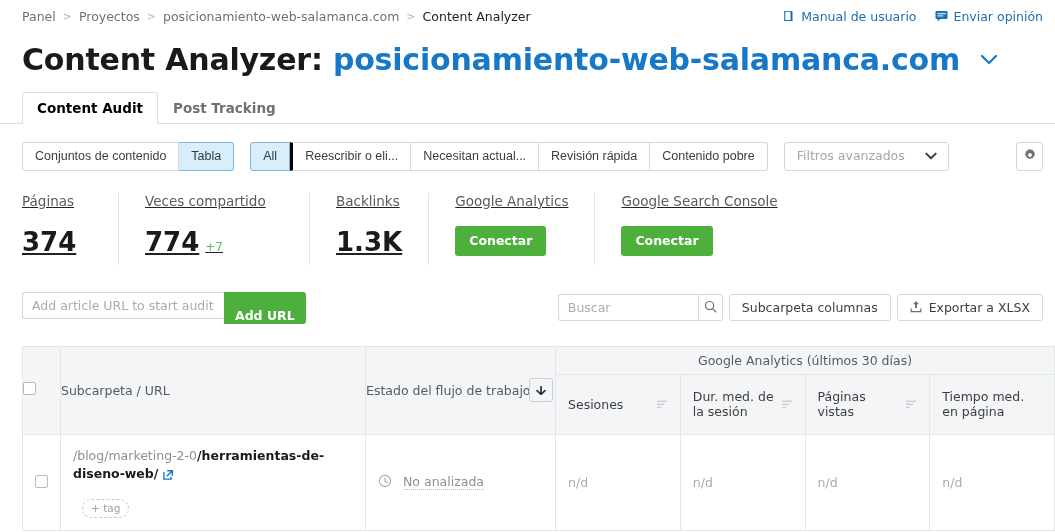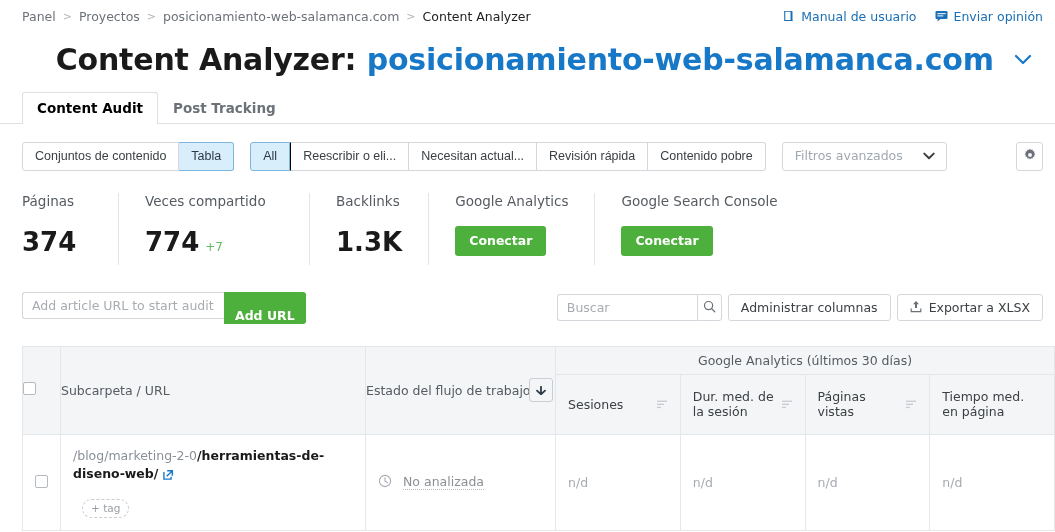--- a/index.html
+++ b/index.html
@@ -24,21 +24,21 @@
   .breadcrumb .sep { margin: 0 7px; color: #b0b5bb; font-size: 11px; }
 
   .toplinks { display: flex; align-items: center; gap: 18px; font-size: 12.5px; white-space: nowrap; }
   .toplink { display: flex; align-items: center; gap: 6px; color: #1a6fb5; text-decoration: none; }
   .toplink svg { display: block; }
 
   
   .title-row { padding: 10px 22px 0 22px; }
   h1.title {
     font-size: 30px; font-weight: bold; letter-spacing: -0.2px;
-    color: #1a1a1a; line-height: 1.22; white-space: nowrap; text-align: right;
+    color: #1a1a1a; line-height: 1.22; white-space: nowrap;
   }
   h1.title .domain { color: #1878c8; }
   .caret-title { display: inline-block; margin-left: 9px; vertical-align: 4px; }
 
   
   .tabs {
     margin-top: 14px;
     display: flex; align-items: flex-end;
     border-bottom: 1px solid #dcdfe3;
     padding-left: 22px;
@@ -73,38 +73,38 @@
     padding: 6px 12px 7px 12px;
     height: 29px; line-height: 15px;
     cursor: pointer; white-space: nowrap;
   }
   .btngroup .gbtn + .gbtn { border-left: none; }
   .btngroup .gbtn:first-child { border-top-left-radius: 3px; border-bottom-left-radius: 3px; }
   .btngroup .gbtn:last-child { border-top-right-radius: 3px; border-bottom-right-radius: 3px; }
   .btngroup .gbtn.sel {
     background: #d9eefb; border-color: #7fb6e0; color: #2b3a45;
   }
-  .btngroup .gbtn.sel + .gbtn { border-left: 1px solid #000000; }
+  .btngroup .gbtn.sel + .gbtn { border-left: 3px solid #000000; }
 
   .adv-filter {
     display: flex; align-items: center; gap: 20px;
     font-size: 12.5px; color: #a2a8af;
     background: #fff; border: 1px solid #d4d8dc; border-radius: 3px;
     padding: 6px 11px 7px 12px; height: 29px; cursor: pointer;
     white-space: nowrap;
   }
   .gear-btn {
     margin-left: auto;
     width: 27px; height: 29px;
     border: 1px solid #d4d8dc; border-radius: 3px; background: #fff;
     display: flex; align-items: center; justify-content: center; cursor: pointer;
   }
 
   
-  .metrics { display: flex; padding: 22px 22px 0 22px; }
+  .metrics { display: flex; padding: 22px 22px 0 22px; text-decoration: underline; }
   .metric { padding-right: 26px; margin-right: 26px; border-right: 1px solid #e2e5e8; min-height: 72px; }
   .metric:last-child { border-right: none; }
   .metric .mlabel { font-size: 13.5px; color: #555b61; white-space: nowrap; }
   .metric .mvalue {
     margin-top: 18px; font-size: 26px; font-weight: bold; color: #1a1a1a;
     display: flex; align-items: baseline; gap: 6px; white-space: nowrap;
   }
   .metric .mdelta { font-size: 12px; font-weight: normal; color: #5fb95f; }
   .green-btn {
     margin-top: 17px;
@@ -349,21 +349,21 @@
         <div class="search-go">
           <span>
             <svg width="13" height="13" viewBox="0 0 14 14">
                 <circle cx="6" cy="6" r="4.4" stroke="#6b7076" stroke-width="1.3" fill="none"></circle>
                 <path d="M9.3 9.3 L12.6 12.6" stroke="#6b7076" stroke-width="1.4" stroke-linecap="round"></path>
               </svg>
           </span>
         </div>
       </div>
       <button class="wbtn">
-        <span>Administrar columnas</span>
+        <span>Subcarpeta columnas</span>
       </button>
       <button class="wbtn">
         <span>
           <svg width="12" height="13" viewBox="0 0 12 13">
               <path d="M6 1 L9 4.3 H7 V8 H5 V4.3 H3 Z" fill="#6b7076"></path>
               <path d="M1.2 8.6 V11.6 H10.8 V8.6" stroke="#6b7076" stroke-width="1.2" fill="none"></path>
             </svg>
         </span>
         <span>Exportar a XLSX</span>
       </button>

